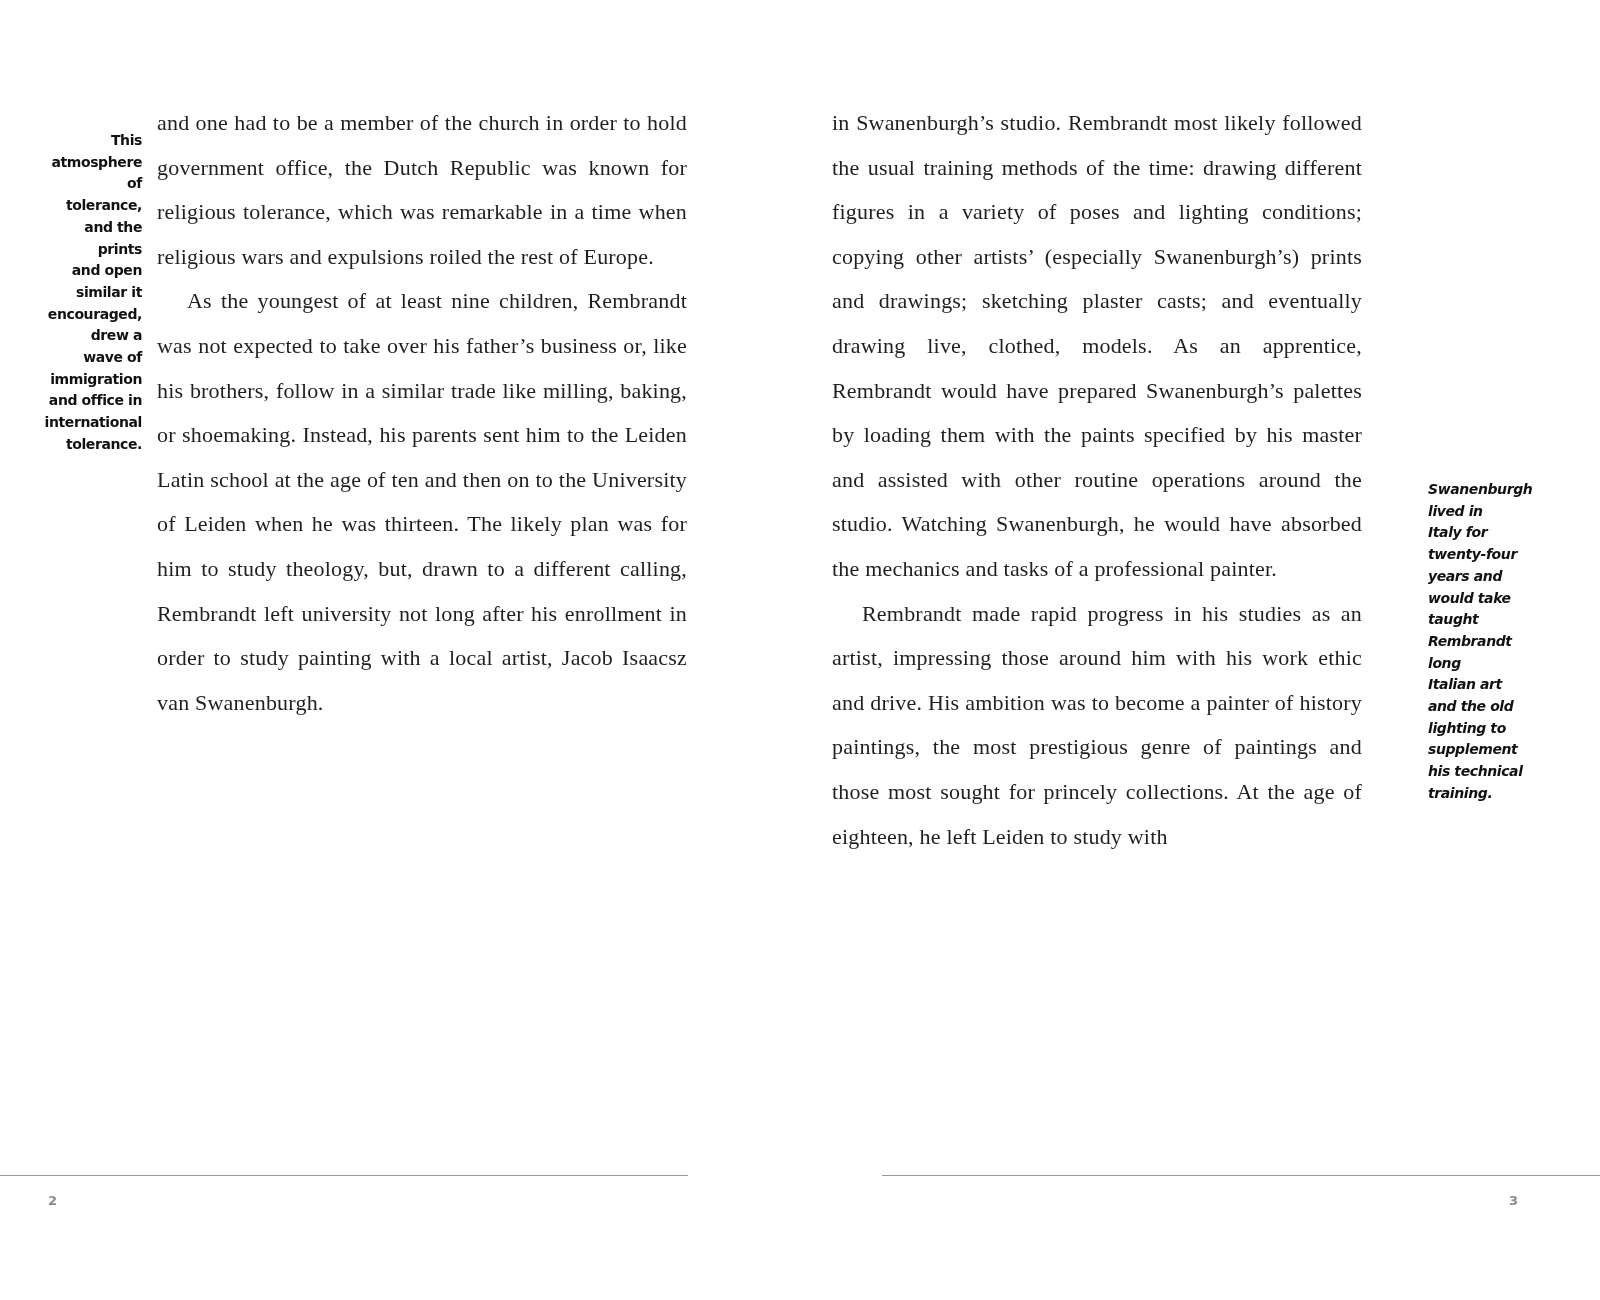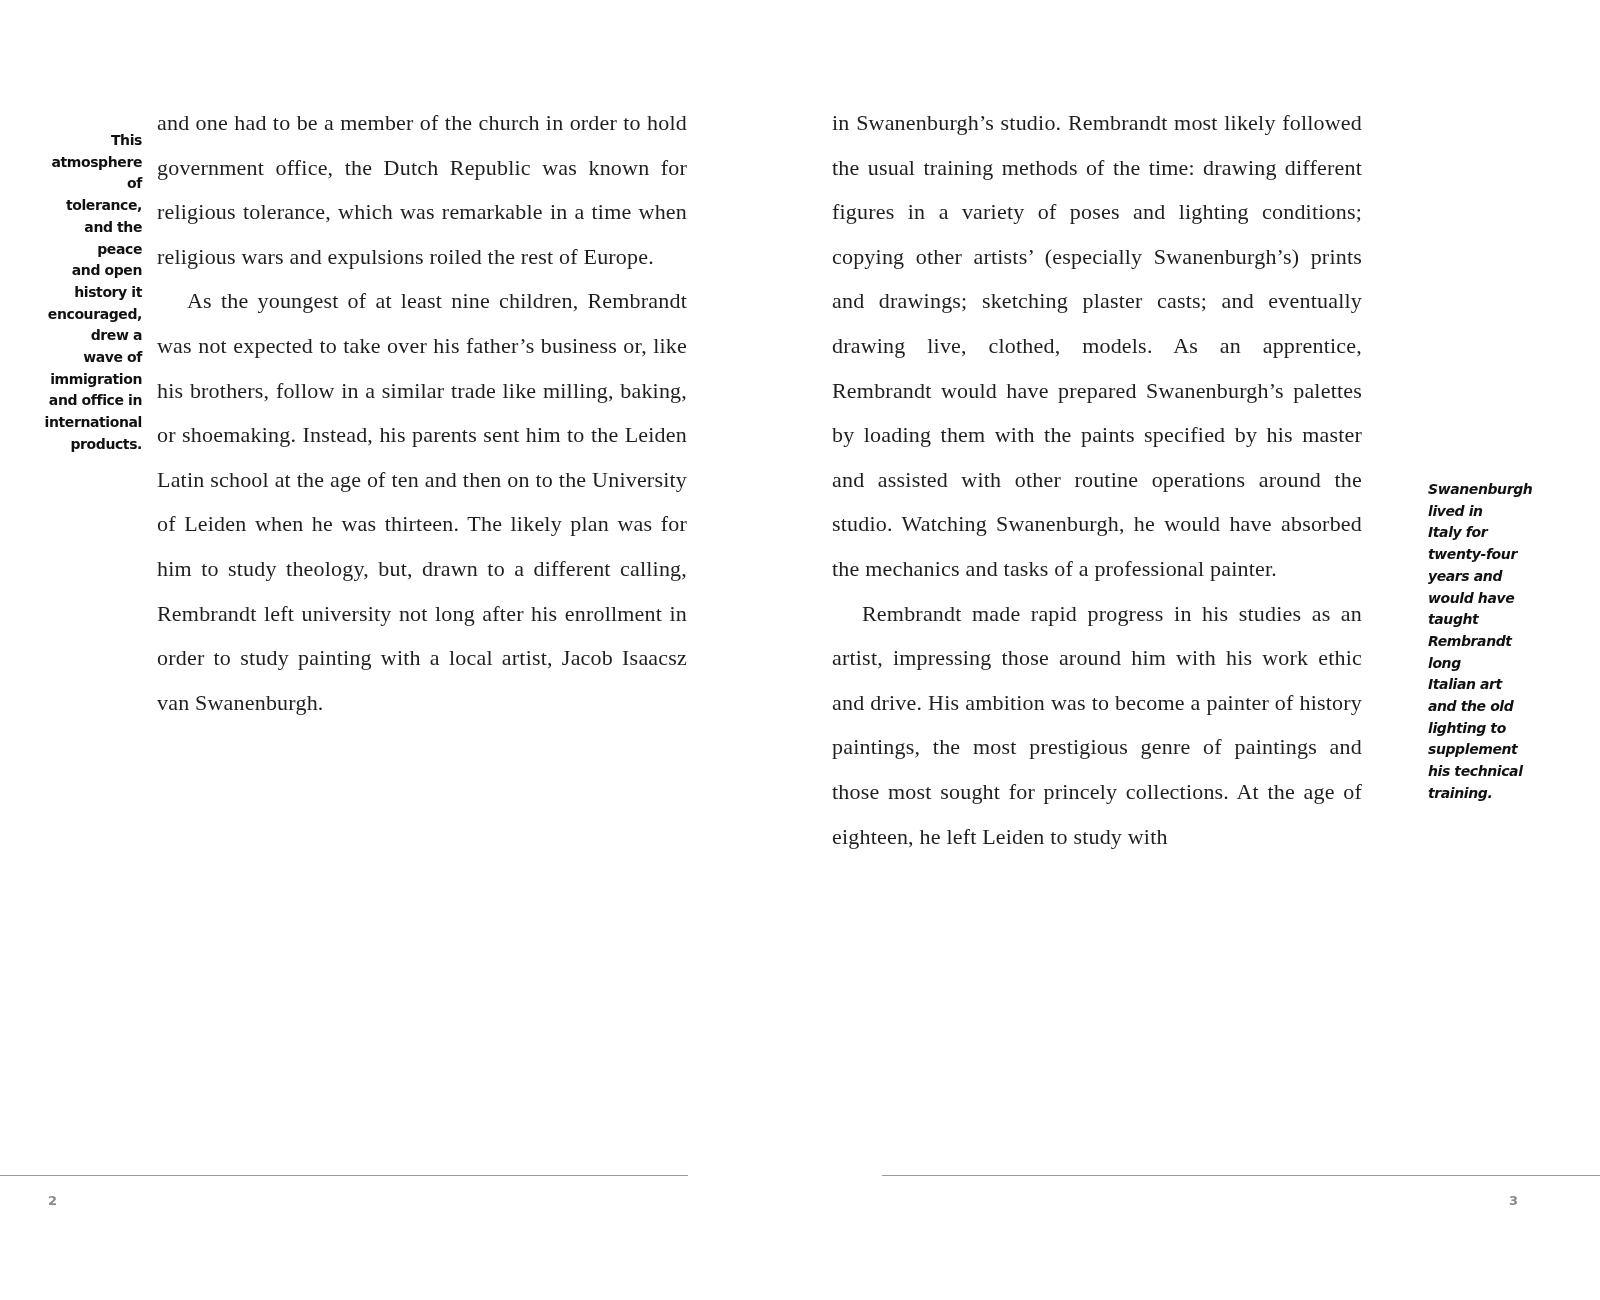--- a/index.html
+++ b/index.html
@@ -53,51 +53,51 @@
 </head>
 <body>
 
 <div id="left-page">
   <div id="left-sidebar" class="sidebar">
       <div>This</div>
       <div>atmosphere</div>
       <div>of</div>
       <div>tolerance,</div>
       <div>and the</div>
-      <div>peace</div>
+      <div>prints</div>
       <div>and open</div>
-      <div>history it</div>
+      <div>similar it</div>
       <div>encouraged,</div>
       <div>drew a</div>
       <div>wave of</div>
       <div>immigration</div>
       <div>and office in</div>
       <div>international</div>
-      <div>products.</div>
+      <div>tolerance.</div>
     </div>
   <div id="left-text" class="body-text">
       <p>and one had to be a member of the church in order to hold government office, the Dutch Republic was known for religious tolerance, which was remarkable in a time when religious wars and expulsions roiled the rest of Europe.</p>
       <p class="indent">As the youngest of at least nine children, Rembrandt was not expected to take over his father’s business or, like his brothers, follow in a similar trade like milling, baking, or shoemaking. Instead, his parents sent him to the Leiden Latin school at the age of ten and then on to the University of Leiden when he was thirteen. The likely plan was for him to study theology, but, drawn to a different calling, Rembrandt left university not long after his enrollment in order to study painting with a local artist, Jacob Isaacsz van Swanenburgh.</p>
     </div>
   <div id="left-rule" class="rule"></div>
   <div id="left-folio" class="folio">2</div>
 </div>
 
 <div id="right-page">
   <div id="right-text" class="body-text">
       <p>in Swanenburgh’s studio. Rembrandt most likely followed the usual training methods of the time: drawing different figures in a variety of poses and lighting conditions; copying other artists’ (especially Swanenburgh’s) prints and drawings; sketching plaster casts; and eventually drawing live, clothed, models. As an apprentice, Rembrandt would have prepared Swanenburgh’s palettes by loading them with the paints specified by his master and assisted with other routine operations around the studio. Watching Swanenburgh, he would have absorbed the mechanics and tasks of a professional painter.</p>
       <p class="indent">Rembrandt made rapid progress in his studies as an artist, impressing those around him with his work ethic and drive. His ambition was to become a painter of history paintings, the most prestigious genre of paintings and those most sought for princely collections. At the age of eighteen, he left Leiden to study with</p>
     </div>
   <div id="right-sidebar" class="sidebar">
       <div>Swanenburgh</div>
       <div>lived in</div>
       <div>Italy for</div>
       <div>twenty-four</div>
       <div>years and</div>
-      <div>would have</div>
+      <div>would take</div>
       <div>taught</div>
       <div>Rembrandt</div>
       <div>long</div>
       <div>Italian art</div>
       <div>and the old</div>
       <div>lighting to</div>
       <div>supplement</div>
       <div>his technical</div>
       <div>training.</div>
     </div>

